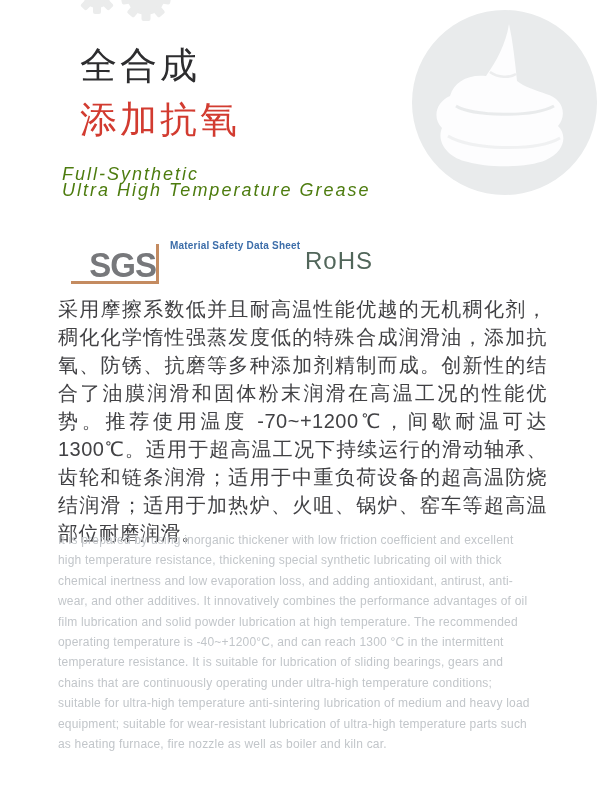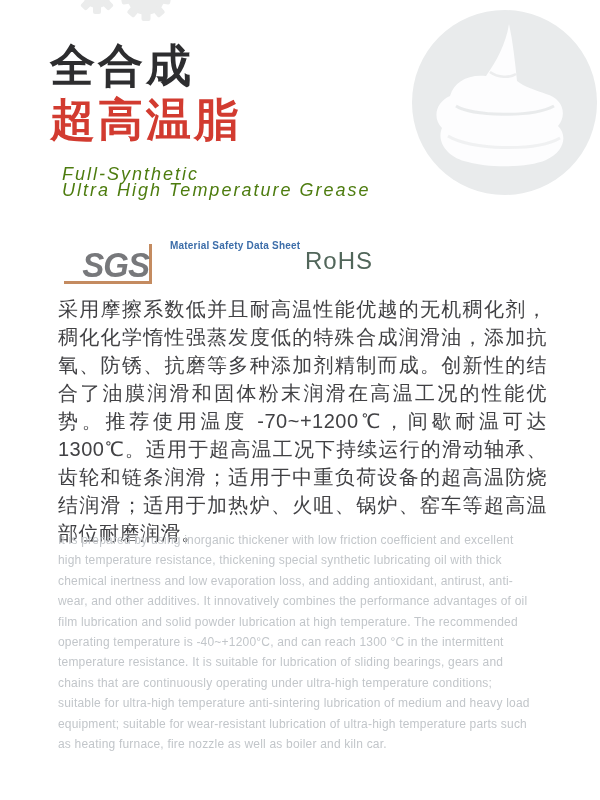--- a/index.html
+++ b/index.html
@@ -14,34 +14,34 @@
   .gears{left:64px;top:0;width:140px;height:32px;}
 
   
   .product-circle{
     left:412px;top:10px;width:185px;height:185px;border-radius:50%;
     background:#e9ebec;overflow:hidden;
   }
   .product-circle svg{position:absolute;left:0;top:0;}
 
   
-  .title-cn{left:50px;font-weight:700;font-size:45px;line-height:48px;
+  .title-cn{left:80px;font-weight:400;font-size:37px;line-height:48px;
     letter-spacing:3px;color:#2d2d2f;white-space:nowrap;}
   .title-cn.l1{top:42px;}
   .title-cn.l2{top:96px;color:#d23b30;}
   .subtitle{left:62px;font-style:italic;font-size:18px;line-height:28px;
     letter-spacing:2px;color:#4d7c0f;white-space:nowrap;}
   .subtitle.l1{top:160px;}
   .subtitle.l2{top:176px;}
 
   
   .cert-row{left:60px;top:238px;width:487px;height:56px;}
-  .sgs{position:absolute;left:4px;top:6px;width:85px;height:37px;
+  .sgs{position:absolute;left:11px;top:6px;width:85px;height:37px;
     border-bottom:3px solid #c48b60;border-right:3px solid #c48b60;
-    display:flex;align-items:flex-end;justify-content:flex-end;font-style:italic;}
+    display:flex;align-items:flex-end;justify-content:flex-end;}
   .sgs-text{font-weight:800;font-size:33px;line-height:30px;color:#77787b;
     letter-spacing:-1px;transform:scaleY(1.08);transform-origin:bottom;}
   .msds{position:absolute;left:110px;top:2px;width:130px;text-align:center;}
   .msds-main{font-weight:800;font-size:33px;line-height:33px;color:#3c6da9;
     letter-spacing:0px;}
   .msds-sub{font-weight:700;font-size:10px;line-height:11px;color:#3c6da9;
     letter-spacing:0.2px;white-space:nowrap;}
   .rohs{position:absolute;left:245px;top:2px;
     font-family:Liberation Sans, sans-serif;font-size:24px;line-height:42px;
     color:#51665a;letter-spacing:1px;}
@@ -104,21 +104,21 @@
              C 156 104, 150 88, 134 84
              C 124 80, 112 77, 105 71
              C 103 52, 101 32, 97 14 Z" fill="#fdfdfe"></path>
     <path d="M44 96 C 60 106, 120 108, 142 96" stroke="#e7e9ea" stroke-width="3" fill="none" opacity="0.9"></path>
     <path d="M36 126 C 58 140, 124 142, 148 128" stroke="#eceeef" stroke-width="3" fill="none" opacity="0.8"></path>
     <path d="M78 62 C 86 68, 98 68, 104 64" stroke="#e7e9ea" stroke-width="2.5" fill="none" opacity="0.8"></path>
   </svg>
 </div>
 
 <div class="abs title-cn l1">全合成</div>
-<div class="abs title-cn l2">超高温脂</div>
+<div class="abs title-cn l2">添加抗氧</div>
 <div class="abs subtitle l1">Full-Synthetic</div>
 <div class="abs subtitle l2">Ultra High Temperature Grease</div>
 
 <div class="abs cert-row">
   <div class="sgs">
     <span class="sgs-text">SGS</span>
   </div>
   <div class="msds">
     <div class="msds-sub">Material Safety Data Sheet</div>
   </div>

